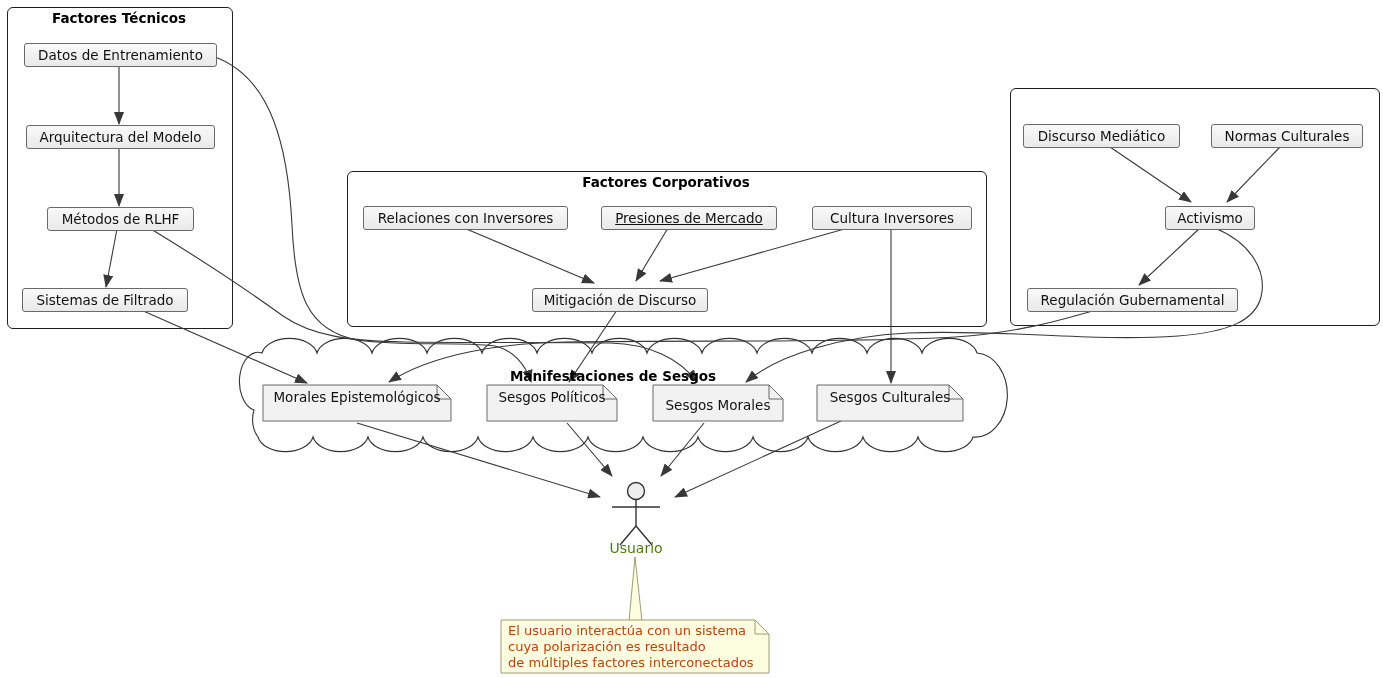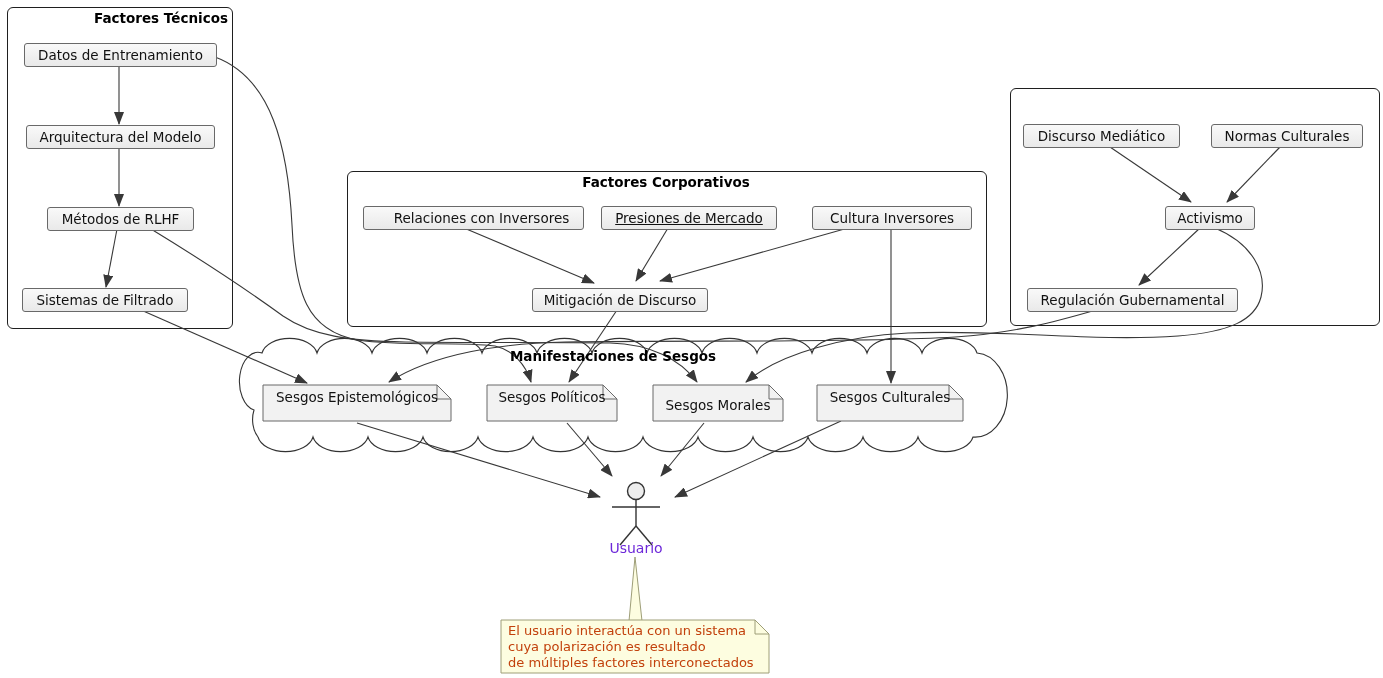--- a/index.html
+++ b/index.html
@@ -7,21 +7,21 @@
           font-family:"DejaVu Sans","Liberation Sans",sans-serif;color:#111;}
   .canvas svg{position:absolute;left:0;top:0;z-index:2;}
   .group{position:absolute;border:1px solid #1f1f1f;border-radius:6px;background:transparent;z-index:1;}
   .gtitle{position:absolute;z-index:3;font-weight:bold;font-size:13.5px;text-align:center;color:#000;}
   .node{position:absolute;z-index:3;border:1px solid #696969;border-radius:3px;
         background:linear-gradient(#f9f9f9,#e9e9e9);font-size:13.5px;text-align:center;
         display:flex;align-items:center;justify-content:center;white-space:nowrap;}
   .overlay{position:absolute;z-index:4;font-size:13.5px;text-align:center;white-space:nowrap;}
   .cloudtitle{position:absolute;z-index:4;font-weight:bold;font-size:13.5px;text-align:center;color:#000;}
   .notetext{position:absolute;z-index:4;font-size:13px;line-height:16px;color:#c2410c;white-space:nowrap;}
-  .actorlabel{position:absolute;z-index:4;font-size:14px;text-align:center;color:#6d28d9;white-space:nowrap;}
+  .actorlabel{position:absolute;z-index:4;font-size:14px;text-align:center;color:#4d7c0f;white-space:nowrap;}
 </style>
 </head>
 <body>
 
 <div class="canvas">
 
   <div class="group" style="left:7px;top:7px;width:224px;height:320px;"></div>
   <div class="group" style="left:347px;top:171px;width:638px;height:154px;"></div>
   <div class="group" style="left:1010px;top:88px;width:368px;height:236px;"></div>
 
@@ -86,40 +86,40 @@
       <line x1="612" y1="507" x2="660" y2="507"></line>
       <line x1="636" y1="526" x2="620" y2="545"></line>
       <line x1="636" y1="526" x2="652" y2="545"></line>
     </g>
 
     <path d="M 629 621 L 635 557 L 642 621 Z" fill="#fdfde0" stroke="#9e9e78" stroke-width="1"></path>
     <path d="M 501 620 L 755 620 L 769 634 L 769 673 L 501 673 Z" fill="#fdfde0" stroke="#9e9e78" stroke-width="1"></path>
     <path d="M 755 620 L 755 634 L 769 634" fill="none" stroke="#9e9e78" stroke-width="1"></path>
   </svg>
 
-  <div class="gtitle" style="left:7px;top:10px;width:224px;padding-left:42px;">Factores Técnicos</div>
+  <div class="gtitle" style="left:7px;top:10px;width:224px;">Factores Técnicos</div>
   <div class="gtitle" style="left:347px;top:174px;width:638px;">Factores Corporativos</div>
 
   <div class="node" style="left:24px;top:43px;width:191px;height:22px;">Datos de Entrenamiento</div>
   <div class="node" style="left:26px;top:125px;width:187px;height:22px;">Arquitectura del Modelo</div>
   <div class="node" style="left:47px;top:207px;width:145px;height:22px;">Métodos de RLHF</div>
   <div class="node" style="left:22px;top:288px;width:164px;height:22px;">Sistemas de Filtrado</div>
 
-  <div class="node" style="left:363px;top:206px;width:203px;height:22px;padding-left:16px;">Relaciones con Inversores</div>
+  <div class="node" style="left:363px;top:206px;width:203px;height:22px;">Relaciones con Inversores</div>
   <div class="node" style="left:601px;top:206px;width:174px;height:22px;text-decoration:underline;">Presiones de Mercado</div>
   <div class="node" style="left:812px;top:206px;width:158px;height:22px;">Cultura Inversores</div>
   <div class="node" style="left:532px;top:288px;width:174px;height:22px;">Mitigación de Discurso</div>
 
   <div class="node" style="left:1023px;top:124px;width:155px;height:22px;">Discurso Mediático</div>
   <div class="node" style="left:1211px;top:124px;width:150px;height:22px;">Normas Culturales</div>
   <div class="node" style="left:1165px;top:206px;width:88px;height:22px;">Activismo</div>
   <div class="node" style="left:1027px;top:288px;width:209px;height:22px;">Regulación Gubernamental</div>
 
-  <div class="cloudtitle" style="left:493px;top:348px;width:240px;">Manifestaciones de Sesgos</div>
-  <div class="overlay" style="left:263px;top:389px;width:188px;">Sesgos Epistemológicos</div>
+  <div class="cloudtitle" style="left:493px;top:368px;width:240px;">Manifestaciones de Sesgos</div>
+  <div class="overlay" style="left:263px;top:389px;width:188px;">Morales Epistemológicos</div>
   <div class="overlay" style="left:487px;top:389px;width:130px;">Sesgos Políticos</div>
   <div class="overlay" style="left:653px;top:389px;width:130px;margin-top:8px;">Sesgos Morales</div>
   <div class="overlay" style="left:817px;top:389px;width:146px;">Sesgos Culturales</div>
 
   <div class="actorlabel" style="left:586px;top:540px;width:100px;">Usuario</div>
 
   <div class="notetext" style="left:508px;top:623px;">El usuario interactúa con un sistema</div>
   <div class="notetext" style="left:508px;top:639px;">cuya polarización es resultado</div>
   <div class="notetext" style="left:508px;top:655px;">de múltiples factores interconectados</div>
 

